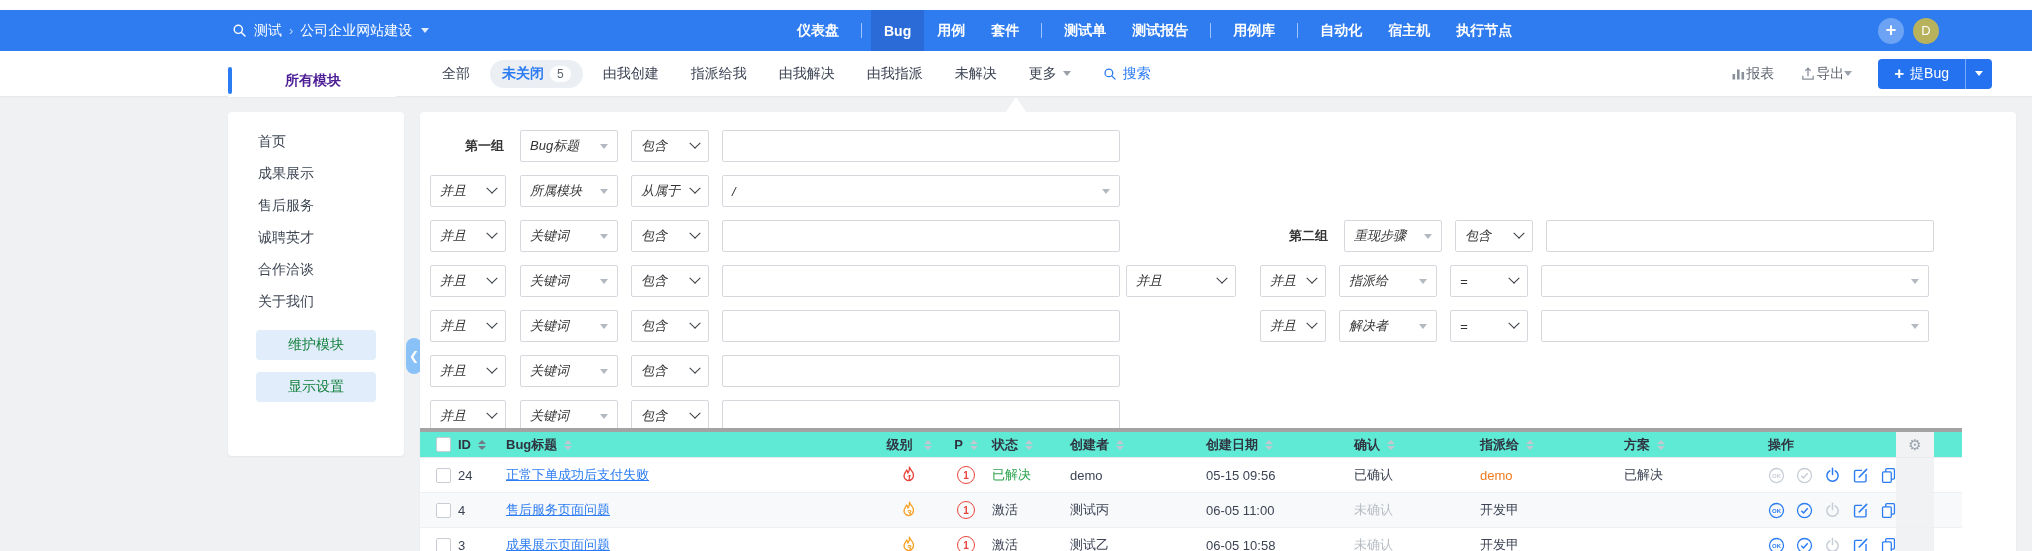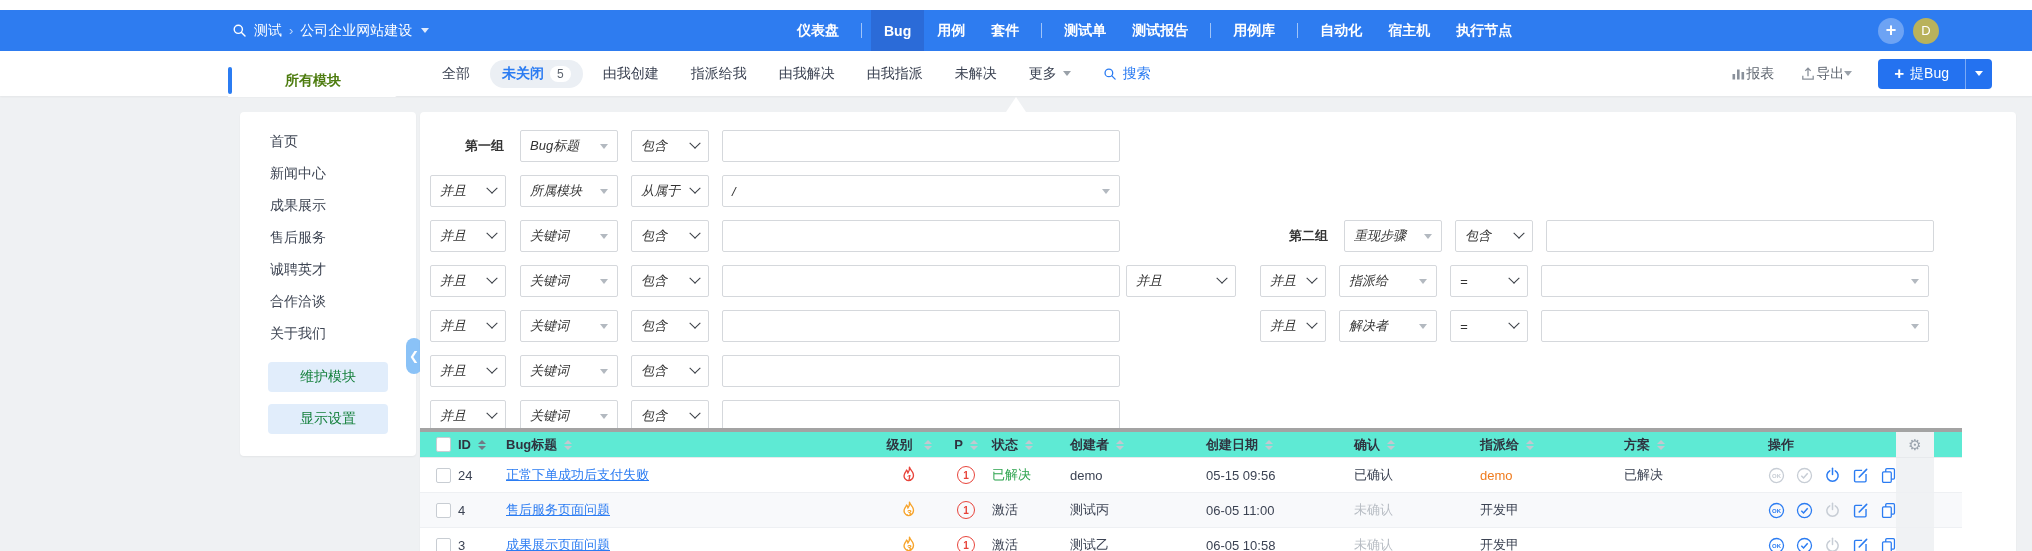--- a/index.html
+++ b/index.html
@@ -35,24 +35,24 @@
   #toolbar-actions{position:absolute;right:40px;top:0;height:45px;display:flex;align-items:center;gap:26px;font-size:14px;color:#5f6670;}
   .act{display:flex;align-items:center;gap:0;cursor:pointer;}
   .btn-split{display:flex;height:30px;border-radius:4px;overflow:hidden;background:#2472f0;color:#fff;}
   .btn-main{display:flex;align-items:center;gap:6px;padding:0 16px;font-size:14px;}
   .btn-caret{display:flex;align-items:center;justify-content:center;width:26px;border-left:1px solid rgba(255,255,255,.4);}
   .btn-caret .caret{border-top-color:#fff;}
   .plus-g{font-size:17px;font-weight:bold;line-height:1;}
   
   #sidebar-tab{position:absolute;left:228px;top:64px;width:192px;height:33px;background:#fff;
     clip-path:polygon(0 0,87% 0,100% 50%,87% 100%,0 100%);display:flex;align-items:center;justify-content:center;
-    font-size:14px;font-weight:bold;color:#4d7c0f;filter:drop-shadow(0 1px 2px rgba(0,0,0,.08));}
+    font-size:14px;font-weight:bold;color:#4c1d95;filter:drop-shadow(0 1px 2px rgba(0,0,0,.08));}
   #sidebar-tab .bar{position:absolute;left:0;top:3px;bottom:3px;width:4px;background:#2b7cf2;border-radius:2px;}
   #sidebar-tab span{margin-right:22px;}
-  #sidebar{position:absolute;left:240px;top:112px;width:176px;height:344px;background:#fff;border-radius:4px;box-shadow:0 1px 2px rgba(0,0,0,.05);}
+  #sidebar{position:absolute;left:228px;top:112px;width:176px;height:344px;background:#fff;border-radius:4px;box-shadow:0 1px 2px rgba(0,0,0,.05);}
   #sidebar ul{list-style:none;margin:14px 0 0 0;padding:0;}
   #sidebar li{padding:7px 10px 7px 30px;font-size:14px;color:#3f4654;cursor:pointer;}
   .side-btn{display:block;width:120px;margin:12px auto 0;height:30px;border:none;border-radius:4px;background:#e1edfb;color:#15803d;font-size:14px;font-family:inherit;cursor:pointer;}
   .collapse-pill{position:absolute;width:16px;height:36px;background:#8ac2f7;border-radius:9px;color:#fff;
     display:flex;align-items:center;justify-content:center;font-size:12px;cursor:pointer;}
   #collapse-left{left:406px;top:338px;}
   #collapse-right{left:1990px;top:152px;}
   
   #panel{position:absolute;left:420px;top:112px;width:1596px;height:439px;background:#fff;border-radius:4px 4px 0 0;box-shadow:0 1px 2px rgba(0,0,0,.05);overflow:hidden;}
   #pop-arrow{position:absolute;left:1006px;top:97px;width:0;height:0;border-left:10px solid transparent;border-right:10px solid transparent;border-bottom:15px solid #fff;}
@@ -204,21 +204,20 @@
 <div id="pop-arrow"></div>
 
 <div id="sidebar-tab">
   <span class="bar"></span>
   <span>所有模块</span>
 </div>
 
 <aside id="sidebar">
   <ul>
     <li>首页</li>
-    <li>新闻中心</li>
     <li>成果展示</li>
     <li>售后服务</li>
     <li>诚聘英才</li>
     <li>合作洽谈</li>
     <li>关于我们</li>
   </ul>
   <button class="side-btn">维护模块</button>
   <button class="side-btn">显示设置</button>
 </aside>
 <div class="collapse-pill" id="collapse-left">❮</div>

